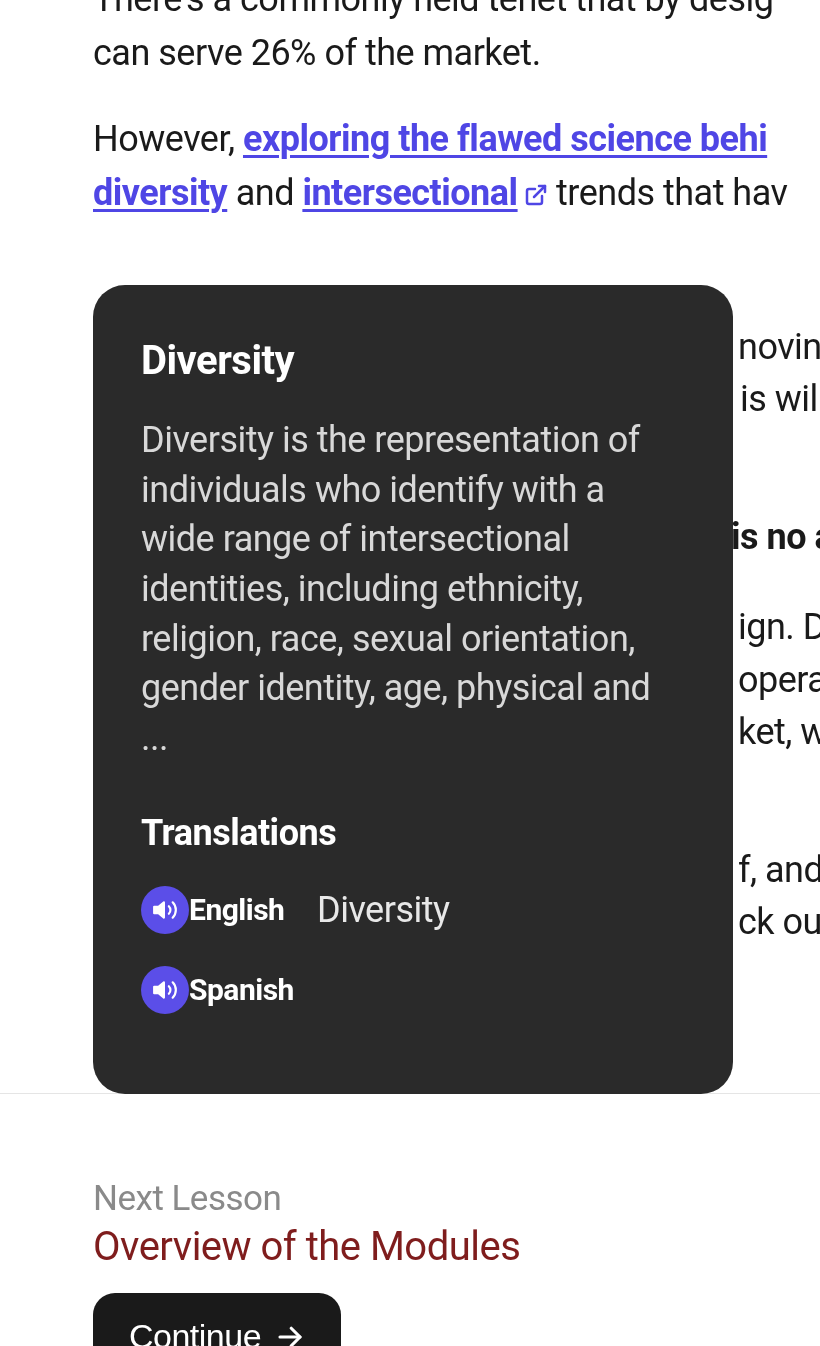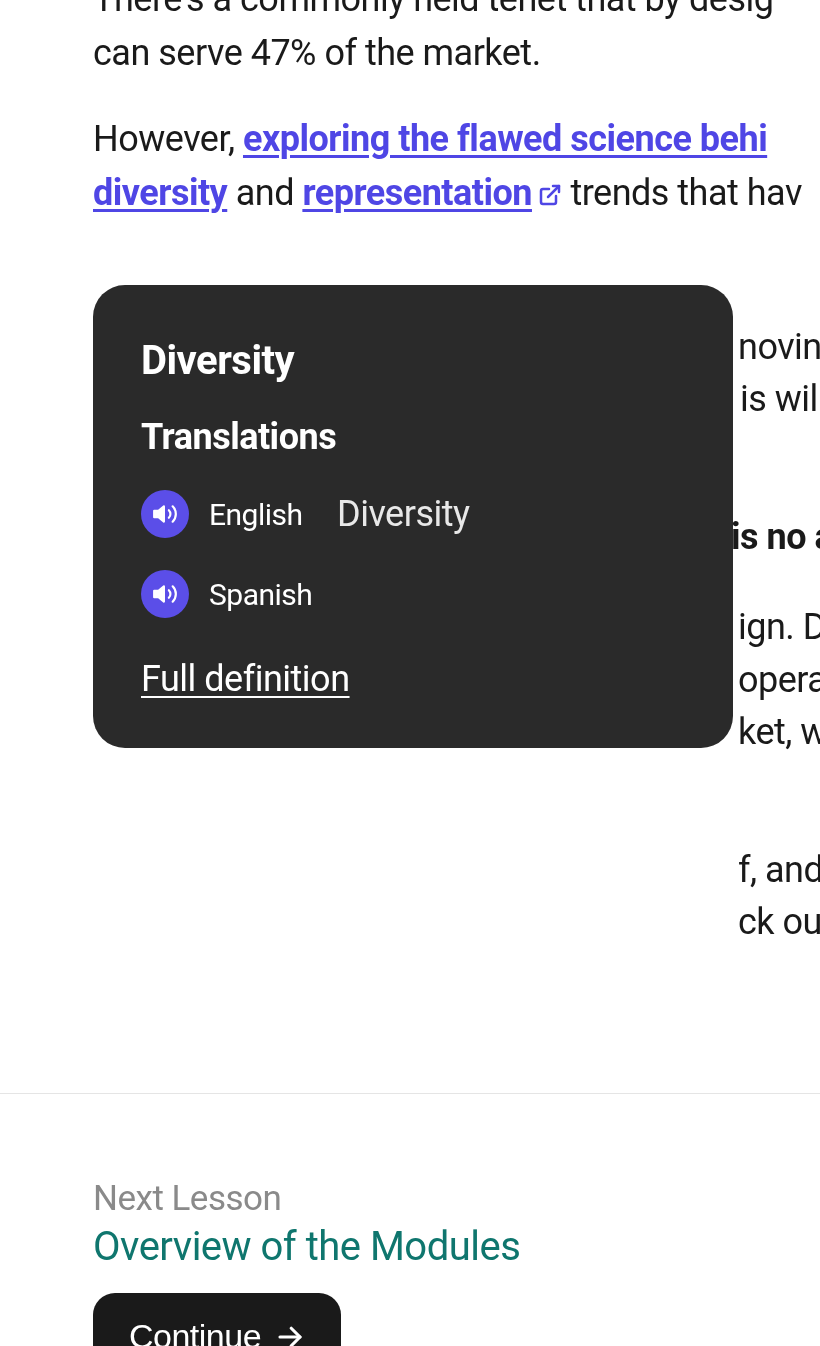--- a/index.html
+++ b/index.html
@@ -90,23 +90,22 @@
       border-radius: 50%;
       background: #5b4ee8;
       display: flex;
       align-items: center;
       justify-content: center;
       flex-shrink: 0;
       cursor: pointer;
     }
     .lang-label {
       font-size: 30px;
-      font-weight: 400;
-      color: #ffffff;
-      margin-left: 20px;
+      font-weight: 700;
+      color: #ffffff;
       width: 128px;
       letter-spacing: -0.5px;
     }
     .lang-value {
       font-size: 36px;
       color: #e8e8e8;
       letter-spacing: -0.5px;
     }
     .full-def-link {
       font-size: 36px;
@@ -137,21 +136,21 @@
       top: 1178px;
     }
     .next-lesson-label {
       font-size: 35px;
       color: #8a8a8a;
       margin-bottom: 4px;
       letter-spacing: -0.5px;
     }
     .next-lesson-title {
       font-size: 40px;
-      color: #0f766e;
+      color: #7f1d1d;
       letter-spacing: -0.5px;
     }
     
     
     .continue-btn {
       position: absolute;
       left: 93px;
       top: 1293px;
       background: #1a1a1a;
       color: #ffffff;
@@ -181,42 +180,43 @@
     .bg-bold {
       font-weight: 700;
     }
   </style>
 </head>
 <body>
 
 <div class="content">
   <div class="para" style="margin-top:-28px;">
     <span>There's a commonly held tenet that by desig</span><br>
-    <span>can serve 47% of the market.</span>
+    <span>can serve 26% of the market.</span>
   </div>
   <div class="para">
-    <span>However, </span><a class="link-bold"><span>exploring the flawed science behi</span></a><br><a class="link-bold"><span>diversity</span></a><span> and </span><a class="link-individuality"><span>representation</span><span class="ext-icon"><svg width="24" height="24" viewBox="0 0 24 24" fill="none" stroke="#4f46e5" stroke-width="2.5" stroke-linecap="round" stroke-linejoin="round">
+    <span>However, </span><a class="link-bold"><span>exploring the flawed science behi</span></a><br><a class="link-bold"><span>diversity</span></a><span> and </span><a class="link-individuality"><span>intersectional</span><span class="ext-icon"><svg width="24" height="24" viewBox="0 0 24 24" fill="none" stroke="#4f46e5" stroke-width="2.5" stroke-linecap="round" stroke-linejoin="round">
             <path d="M18 13v6a2 2 0 0 1-2 2H5a2 2 0 0 1-2-2V8a2 2 0 0 1 2-2h6"></path>
             <polyline points="15 3 21 3 21 9"></polyline>
             <line x1="10" y1="14" x2="21" y2="3"></line>
           </svg></span></a><span>  trends that hav</span><br>
   </div>
 </div>
 
 <span class="bg-text" style="top:320px; left:738px;">novin</span>
 <span class="bg-text" style="top:372px; left:740px;">is wil</span>
 <span class="bg-text bg-bold" style="top:510px; left:731px;">is no a</span>
 <span class="bg-text" style="top:600px; left:738px;">ign. D</span>
 <span class="bg-text" style="top:653px; left:738px;">opera</span>
 <span class="bg-text" style="top:705px; left:738px;">ket, w</span>
 <span class="bg-text" style="top:843px; left:738px;">f, and</span>
 <span class="bg-text" style="top:895px; left:738px;">ck ou</span>
 
 <div class="tooltip-card">
   <div class="tooltip-title">Diversity</div>
+  <div class="tooltip-def">Diversity is the representation of individuals who identify with a wide range of intersectional identities, including ethnicity, religion, race, sexual orientation, gender identity, age, physical and ...</div>
   <div class="translations-heading">Translations</div>
   
   <div class="translation-row">
     <div class="audio-btn">
       <svg width="26" height="26" viewBox="0 0 24 24" fill="none" stroke="#ffffff" stroke-width="2" stroke-linecap="round" stroke-linejoin="round">
           <polygon points="11 5 6 9 2 9 2 15 6 15 11 19 11 5" fill="#ffffff"></polygon>
           <path d="M15.54 8.46a5 5 0 0 1 0 7.07"></path>
           <path d="M19.07 4.93a10 10 0 0 1 0 14.14"></path>
         </svg>
     </div>
@@ -229,21 +229,20 @@
     <div class="audio-btn">
       <svg width="26" height="26" viewBox="0 0 24 24" fill="none" stroke="#ffffff" stroke-width="2" stroke-linecap="round" stroke-linejoin="round">
           <polygon points="11 5 6 9 2 9 2 15 6 15 11 19 11 5" fill="#ffffff"></polygon>
           <path d="M15.54 8.46a5 5 0 0 1 0 7.07"></path>
           <path d="M19.07 4.93a10 10 0 0 1 0 14.14"></path>
         </svg>
     </div>
     <div class="lang-label">Spanish</div>
   </div>
   
-  <a class="full-def-link">Full definition</a>
 </div>
 
 <div class="divider"></div>
 
 <div class="next-lesson-section">
   <div class="next-lesson-label">Next Lesson</div>
   <div class="next-lesson-title">Overview of the Modules</div>
 </div>
 
 <button class="continue-btn">

